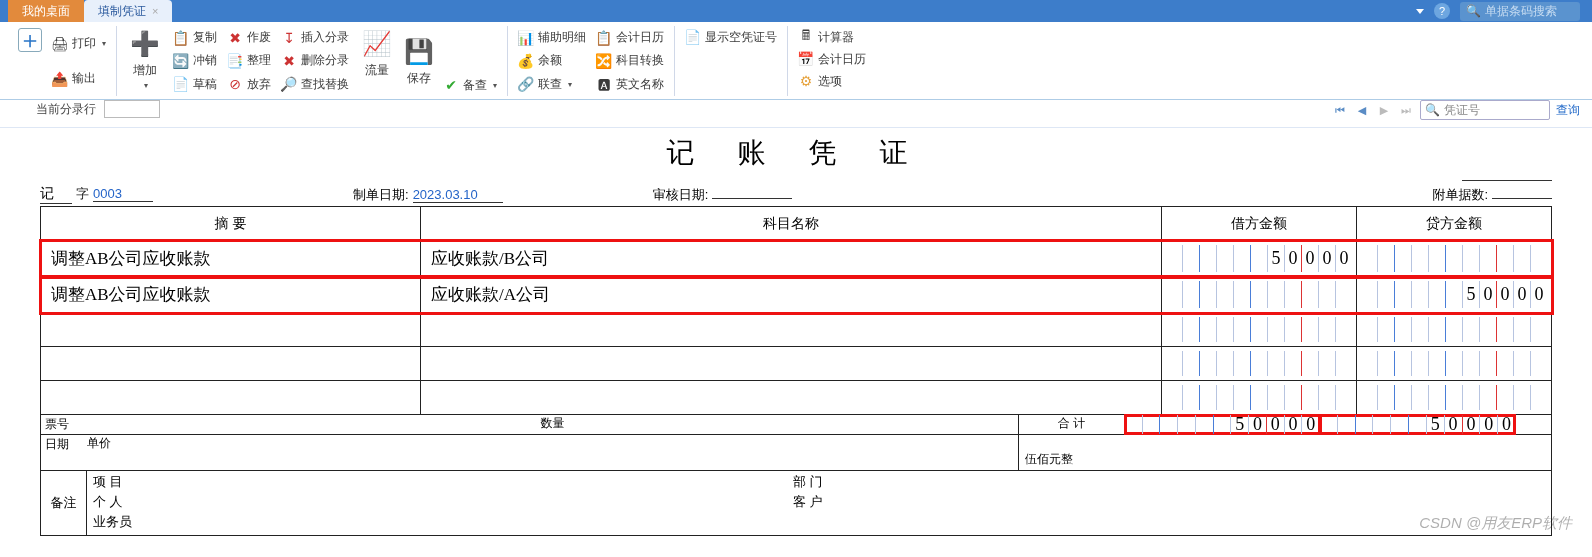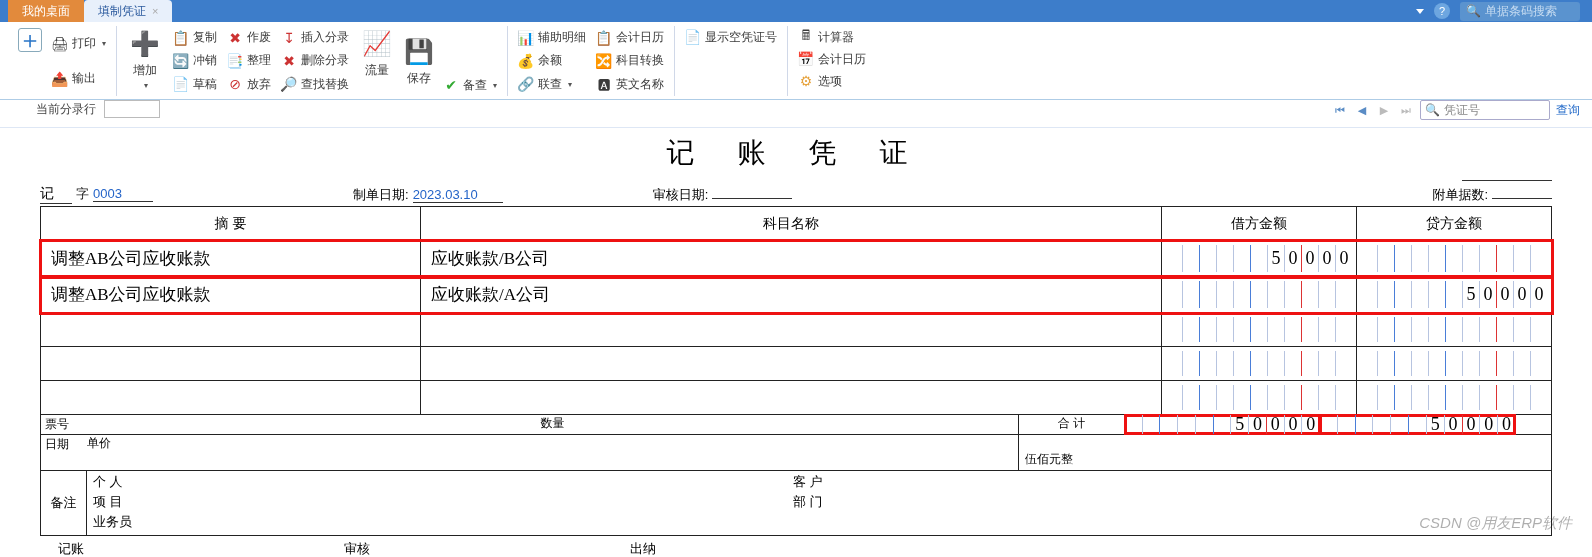--- a/index.html
+++ b/index.html
@@ -538,33 +538,28 @@
           </div>
       </div>
       <div style="height:20px;padding:1px 6px;margin-top:15px;">伍佰元整</div>
     </div>
   </div>
 
   <div class="below">
     <div class="lbl" style="display:flex;align-items:center;justify-content:center;">备注</div>
     <div class="rest" style="flex-direction:column;">
       <div style="display:flex;height:20px;">
+          <span style="width:60px;">项 目</span>
+          <span style="margin-left:640px;">部 门</span>
+        </div>
+      <div style="display:flex;height:20px;">
           <span style="width:60px;">个 人</span>
           <span style="margin-left:640px;">客 户</span>
         </div>
       <div style="display:flex;height:20px;">
-          <span style="width:60px;">项 目</span>
-          <span style="margin-left:640px;">部 门</span>
-        </div>
-      <div style="display:flex;height:20px;">
           <span>业务员</span>
         </div>
     </div>
   </div>
 
-  <div class="footer-sign">
-    <span>记账</span>
-    <span>审核</span>
-    <span>出纳</span>
-  </div>
 </div>
 
 <div class="watermark">CSDN @用友ERP软件</div>
 
 </body></html>

